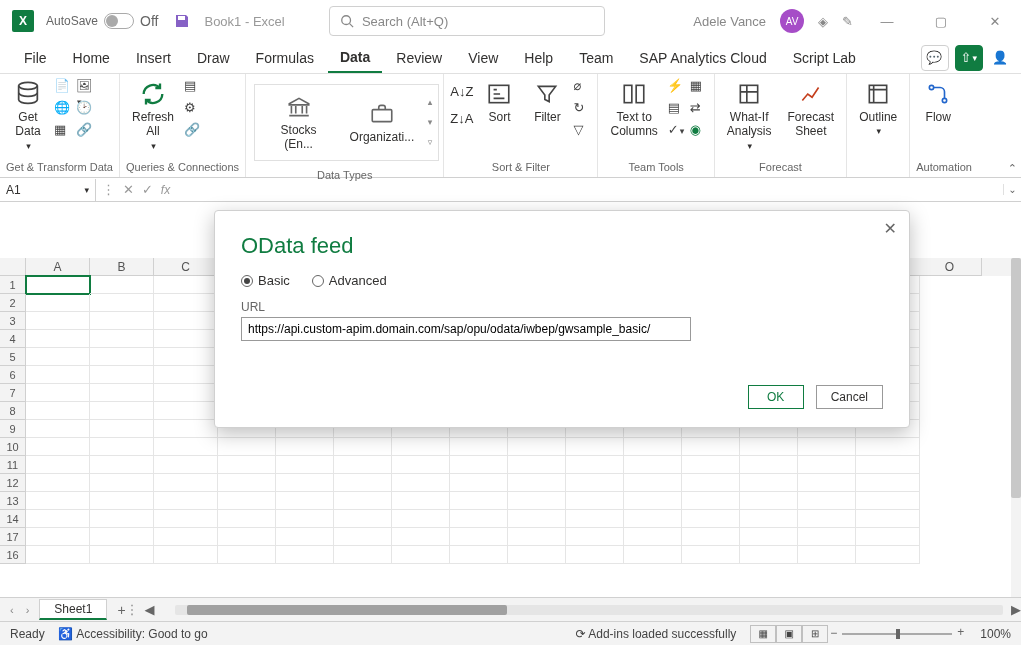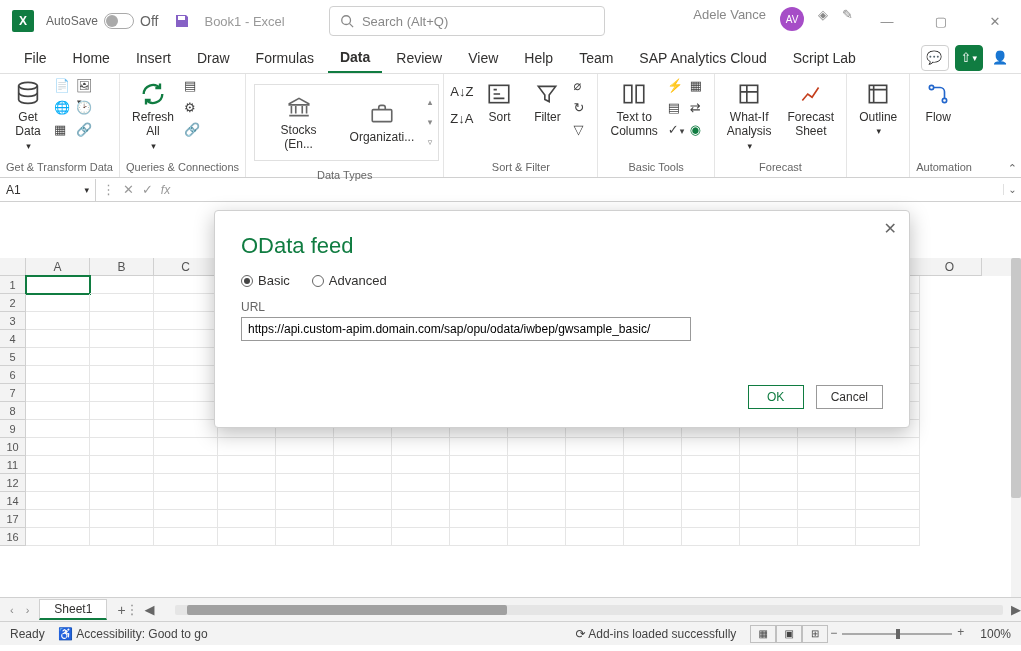--- a/index.html
+++ b/index.html
@@ -8,21 +8,21 @@
 
 .titlebar { height: 42px; display: flex; align-items: center; padding: 0 6px; background: #fff; }
 .titlebar .left { display: flex; align-items: center; gap: 6px; }
 .excel-logo { width: 22px; height: 22px; background: #107c41; color: #fff; font-weight: bold; font-size: 12px; display: flex; align-items: center; justify-content: center; border-radius: 2px; margin-left: 6px; }
 .autosave { display: flex; align-items: center; gap: 6px; font-size: 12px; color: #666; margin-left: 6px; }
 .toggle { width: 30px; height: 16px; border: 1px solid #aaa; border-radius: 8px; position: relative; }
 .toggle::after { content: ""; position: absolute; left: 1px; top: 1px; width: 12px; height: 12px; background: #aaa; border-radius: 50%; }
 .save-icon { width: 16px; height: 16px; color: #8661c5; margin-left: 10px; }
 .doc-title { margin-left: 8px; font-size: 13px; color: #999; }
 .search-box { flex: 0 0 276px; height: 30px; margin: 0 auto; border: 1px solid #d0d0d0; border-radius: 4px; display: flex; align-items: center; padding: 0 10px; color: #888; gap: 8px; }
-.titlebar .right { display: flex; align-items: flex-start; gap: 14px; margin-left: auto; }
+.titlebar .right { display: flex; align-items: center; gap: 14px; margin-left: auto; }
 .user-name { font-size: 13px; color: #888; }
 .avatar { width: 24px; height: 24px; border-radius: 50%; background: #a64dc7; color: #fff; font-size: 10px; display: flex; align-items: center; justify-content: center; }
 .win-btn { width: 40px; height: 28px; display: flex; align-items: center; justify-content: center; color: #888; }
 
 
 .ribbon-tabs { height: 32px; display: flex; align-items: center; padding: 0 12px; border-bottom: 1px solid #e0e0e0; gap: 2px; }
 .ribbon-tab { padding: 6px 12px; font-size: 14px; color: #323130; cursor: pointer; }
 .ribbon-tab.active { border-bottom: 2px solid #107c41; font-weight: 600; }
 .ribbon-right { margin-left: auto; display: flex; gap: 6px; align-items: center; }
 .rib-btn { width: 28px; height: 26px; border: 1px solid #d0d0d0; border-radius: 4px; display: flex; align-items: center; justify-content: center; font-size: 13px; }
@@ -281,21 +281,21 @@
         <span class="small-ico">⚡</span>
         <span class="small-ico">▤</span>
         <span class="small-ico">✓<span class="caret">▾</span></span>
       </div>
       <div class="small-col">
         <span class="small-ico">▦</span>
         <span class="small-ico">⇄</span>
         <span class="small-ico" style="color:#107c41">◉</span>
       </div>
     </div>
-    <div class="group-label">Basic Tools</div>
+    <div class="group-label">Team Tools</div>
   </div>
 
   <div class="ribbon-group">
     <div class="group-body">
       <div class="big-btn">
         <span class="ico">
             <svg viewBox="0 0 24 24" width="26" height="26" fill="none" stroke="#444" stroke-width="1.5">
               <rect x="4" y="4" width="16" height="16"></rect>
               <path d="M4 10h16M10 4v16"></path>
             </svg>
@@ -569,20 +569,38 @@
         <div class="cell" style="width: 58px;"></div>
         <div class="cell" style="width: 58px;"></div>
         <div class="cell" style="width: 58px;"></div>
         <div class="cell" style="width: 58px;"></div>
         <div class="cell" style="width: 58px;"></div>
         <div class="cell" style="width: 58px;"></div>
         <div class="cell"></div>
       </div>
       <div class="row">
         <div class="row-hdr">12</div>
+        <div class="cell"></div>
+        <div class="cell"></div>
+        <div class="cell"></div>
+        <div class="cell" style="width: 58px;"></div>
+        <div class="cell" style="width: 58px;"></div>
+        <div class="cell" style="width: 58px;"></div>
+        <div class="cell" style="width: 58px;"></div>
+        <div class="cell" style="width: 58px;"></div>
+        <div class="cell" style="width: 58px;"></div>
+        <div class="cell" style="width: 58px;"></div>
+        <div class="cell" style="width: 58px;"></div>
+        <div class="cell" style="width: 58px;"></div>
+        <div class="cell" style="width: 58px;"></div>
+        <div class="cell" style="width: 58px;"></div>
+        <div class="cell"></div>
+      </div>
+      <div class="row">
+        <div class="row-hdr">13</div>
         <div class="cell"></div>
         <div class="cell"></div>
         <div class="cell"></div>
         <div class="cell" style="width: 58px;"></div>
         <div class="cell" style="width: 58px;"></div>
         <div class="cell" style="width: 58px;"></div>
         <div class="cell" style="width: 58px;"></div>
         <div class="cell" style="width: 58px;"></div>
         <div class="cell" style="width: 58px;"></div>
         <div class="cell" style="width: 58px;"></div>

